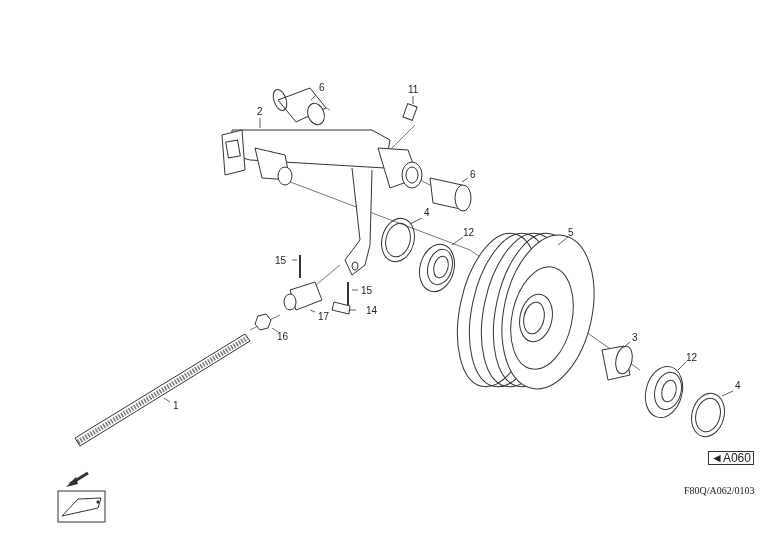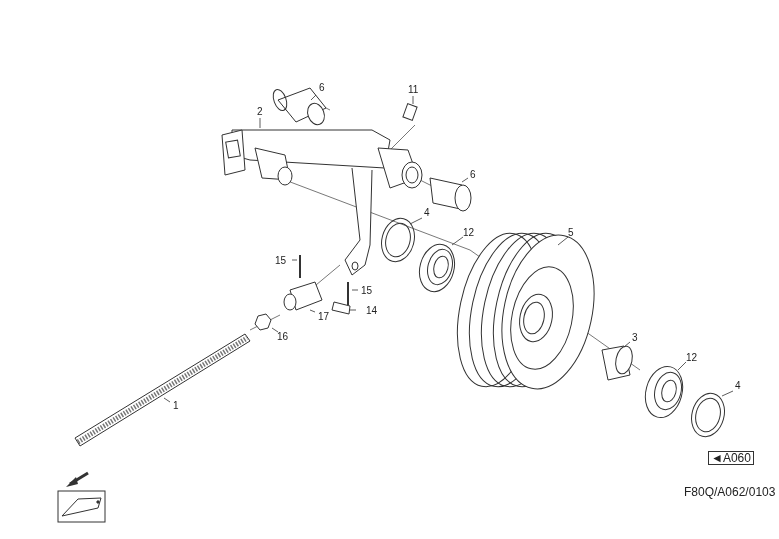--- a/index.html
+++ b/index.html
@@ -1,19 +1,19 @@
 <!DOCTYPE html>
 <html><head>
   <meta charset="utf-8">
   <style>
     html, body { margin: 0; padding: 0; background: #ffffff; }
     body { width: 779px; height: 539px; position: relative; overflow: hidden; font-family: "Liberation Sans", sans-serif; }
     svg#diagram { position: absolute; left: 0; top: 0; }
     .lbl { font-family: "Liberation Sans", sans-serif; font-size: 10px; fill: #222; }
-    .code { position: absolute; font-family: Liberation Sans, sans-serif; font-size: 12px; color: #222; }
+    .code { position: absolute; font-family: Liberation Serif, serif; font-size: 10px; color: #222; }
     .ref-box { position: absolute; left: 708px; top: 451px; border: 1px solid #333; padding: 0 2px; font-size: 12px; line-height: 12px; color: #222; font-family: "Liberation Sans", sans-serif; }
   </style>
 </head>
 <body>
 
 <svg id="diagram" width="779" height="539" viewBox="0 0 779 539" xmlns="http://www.w3.org/2000/svg" fill="none" stroke="#333" stroke-width="1">
 
   <g stroke="#555" stroke-width="0.8">
     <line x1="285" y1="180" x2="470" y2="250"></line>
     <line x1="470" y1="250" x2="640" y2="370"></line>

